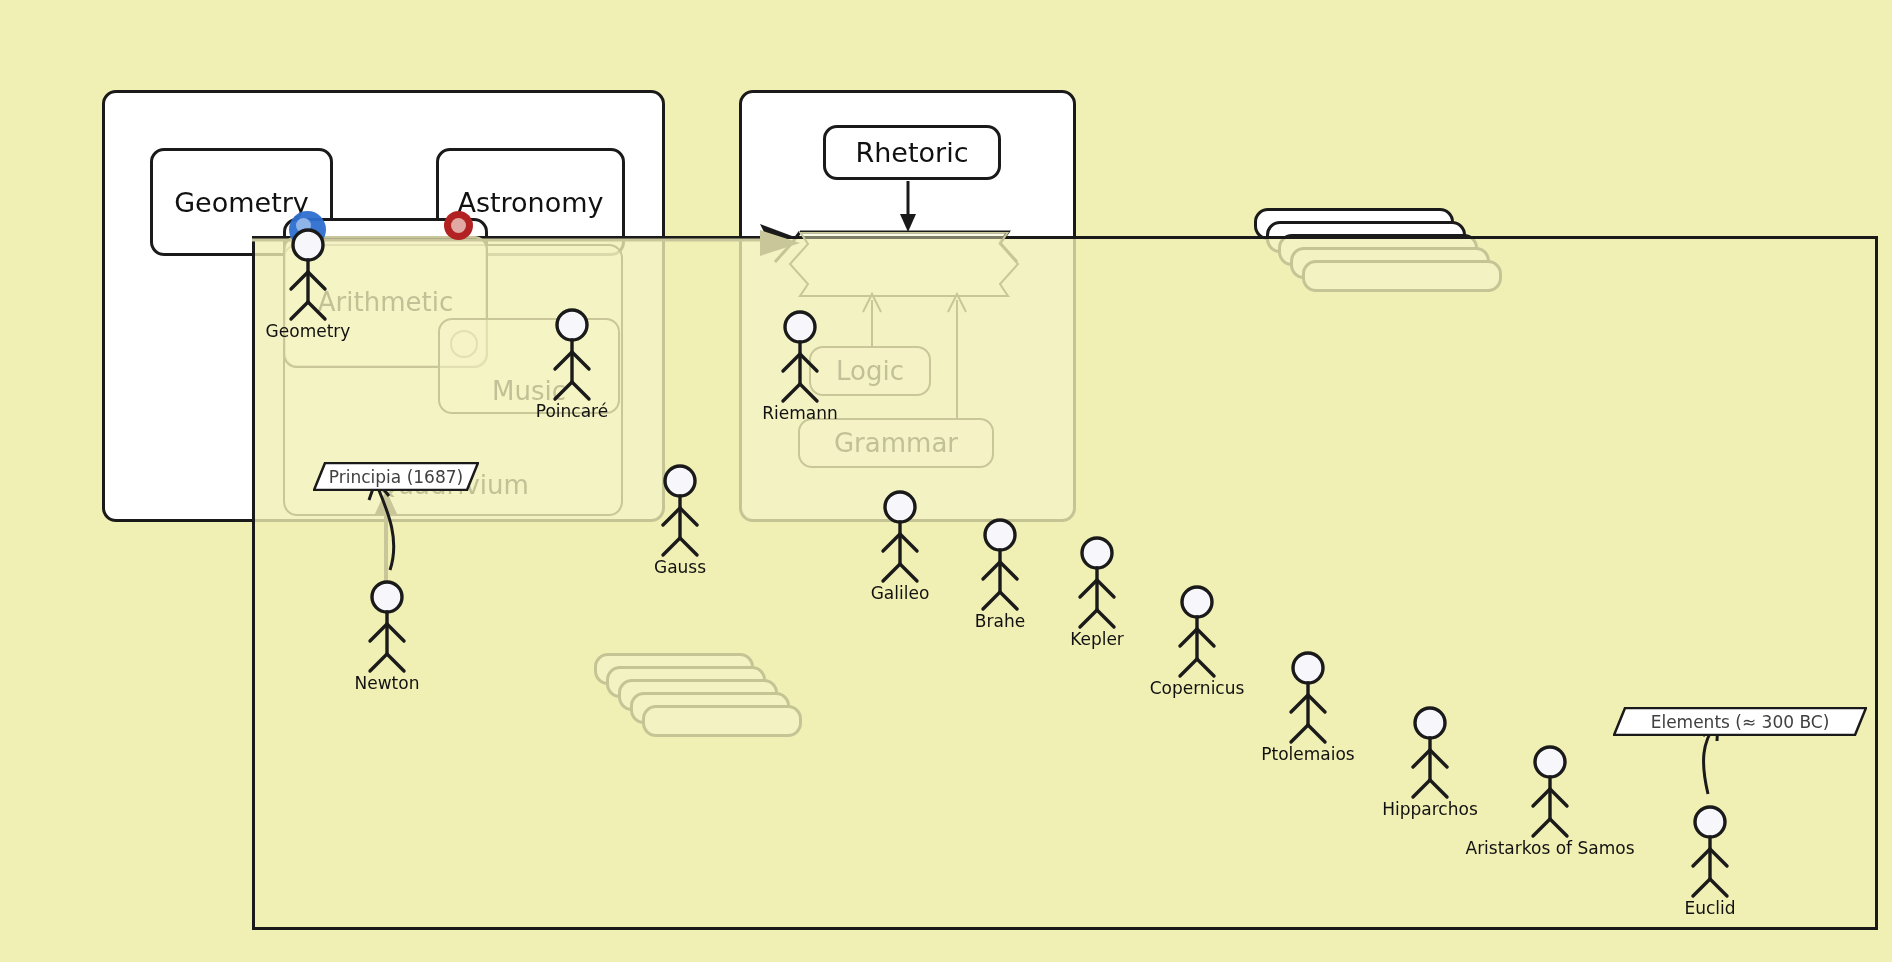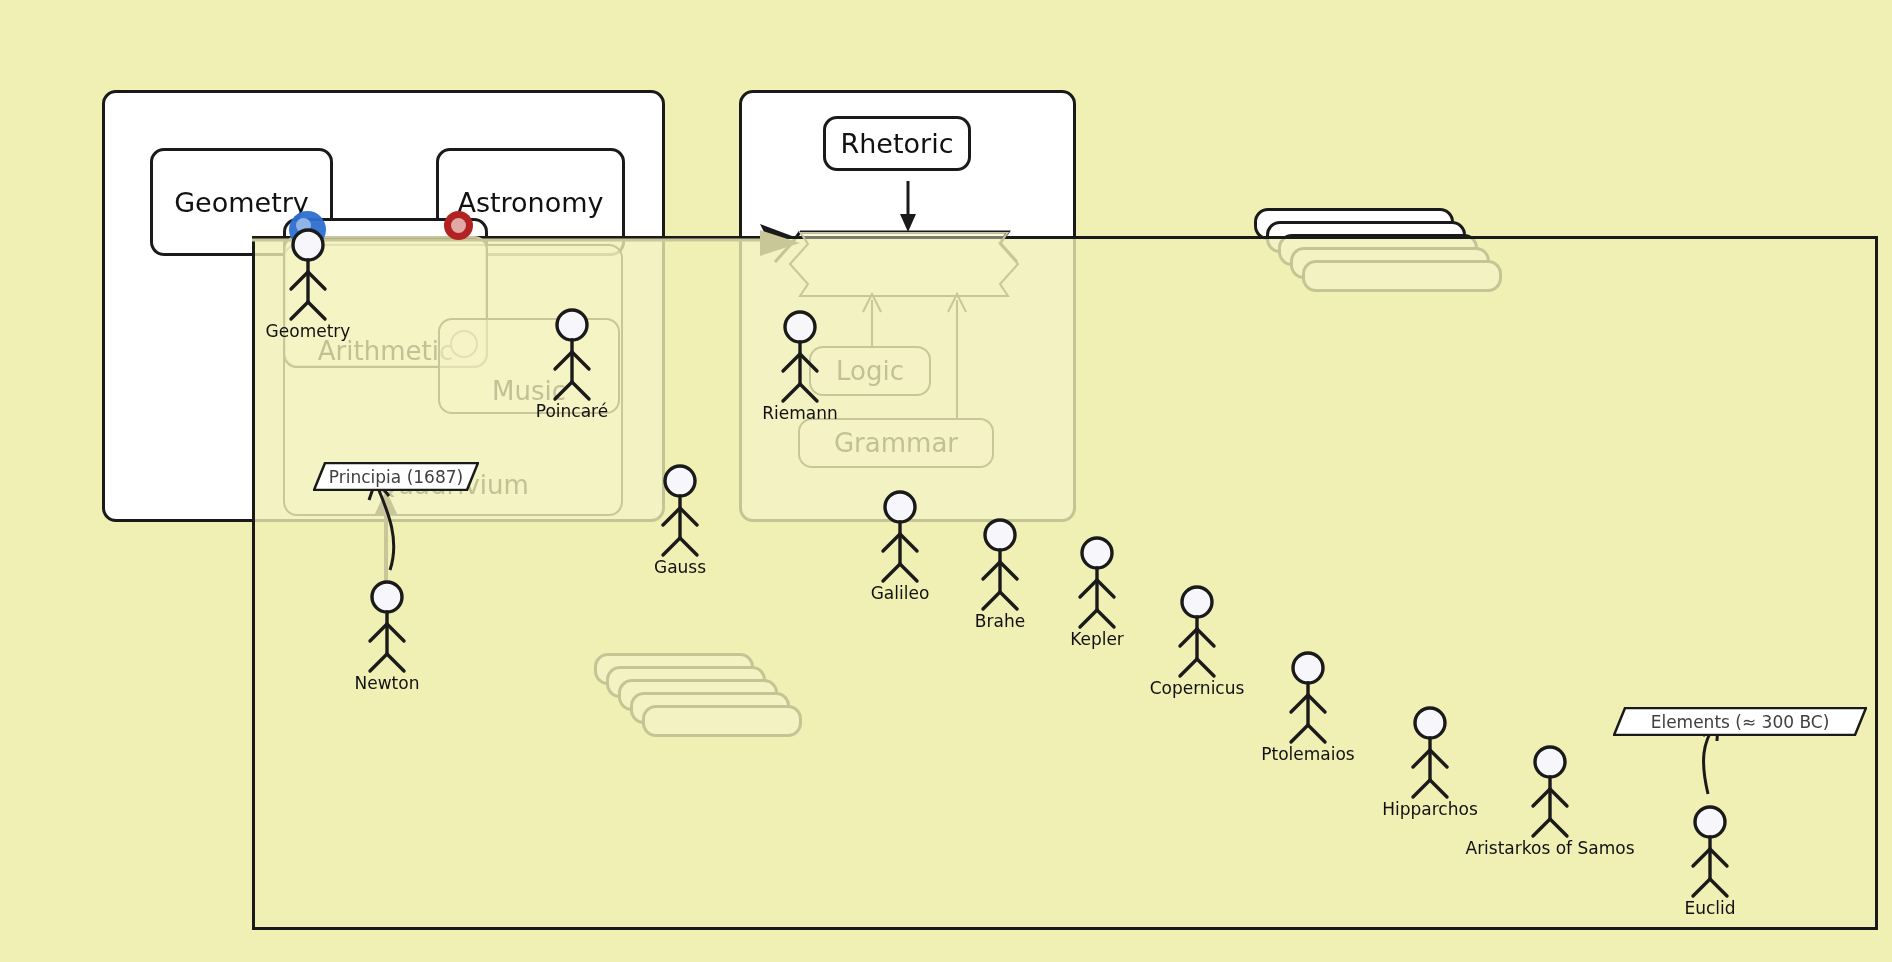--- a/index.html
+++ b/index.html
@@ -106,21 +106,21 @@
     <div class="panel" style="left:739px;top:90px;width:337px;height:432px;"></div>
 
     <div class="node" style="left:436px;top:148px;width:189px;height:108px;">
       <span>Astronomy</span>
     </div>
 
     <div class="node" style="left:150px;top:148px;width:183px;height:108px;">
       <span>Geometry</span>
     </div>
 
-    <div class="node" style="left:823px;top:116px;width:148px;height:55px;">
+    <div class="node" style="left:823px;top:125px;width:178px;height:55px;">
       <span>Rhetoric</span>
     </div>
 
     <div class="node" style="left:283px;top:218px;width:205px;height:150px;border-radius:14px;"></div>
 
     <svg class="layer" viewBox="0 0 1892 962" width="1892" height="962" style="pointer-events:none;">
       <line x1="908" y1="181" x2="908" y2="222" stroke="#1a1a1a" stroke-width="3"></line>
       <path d="M900,214 L908,232 L916,214 Z" fill="#1a1a1a"></path>
 
       <path d="M800,232 L1008,232 L1000,243 L1017,262" fill="none" stroke="#1a1a1a" stroke-width="3"></path>
@@ -148,21 +148,21 @@
   </div>
 
   <div id="overlay-wash"></div>
 
   <div class="layer" style="pointer-events:none;">
 
     <div class="ghostgroup" style="left:283px;top:244px;width:340px;height:272px;">
       <span class="glabel">Quadrivium</span>
     </div>
 
-    <div class="ghostbox" style="left:283px;top:236px;width:205px;height:132px;align-items:flex-end;">
+    <div class="ghostbox" style="left:283px;top:236px;width:205px;height:132px;">
       <span>Arithmetic</span>
     </div>
 
     <div style="position:absolute;left:450px;top:330px;width:24px;height:24px;border:2px solid #c9c79a;border-radius:50%;"></div>
 
     <div class="ghostbox" style="left:438px;top:318px;width:182px;height:96px;align-items:flex-end;padding-bottom:6px;">
       <span>Music</span>
     </div>
 
 

